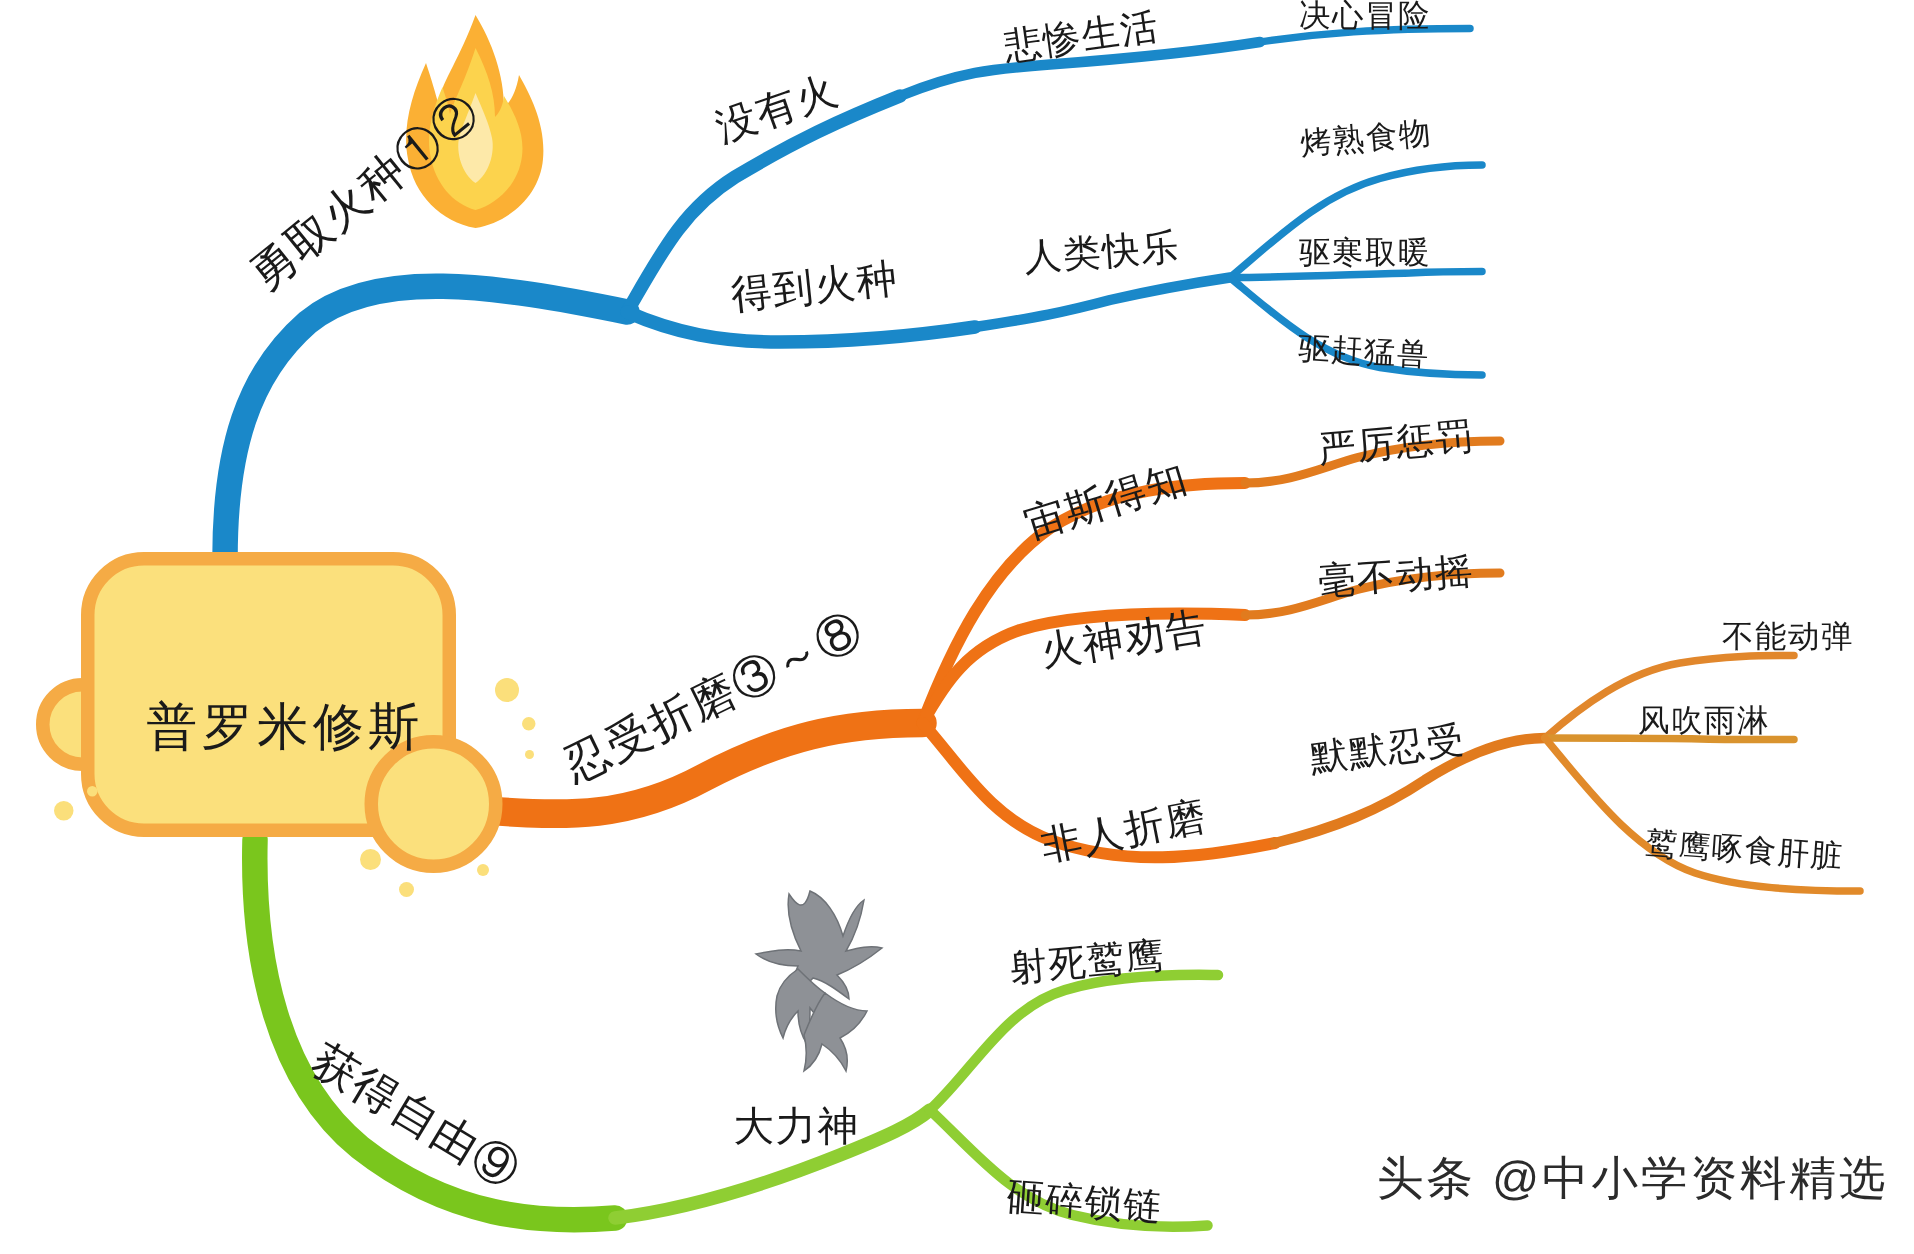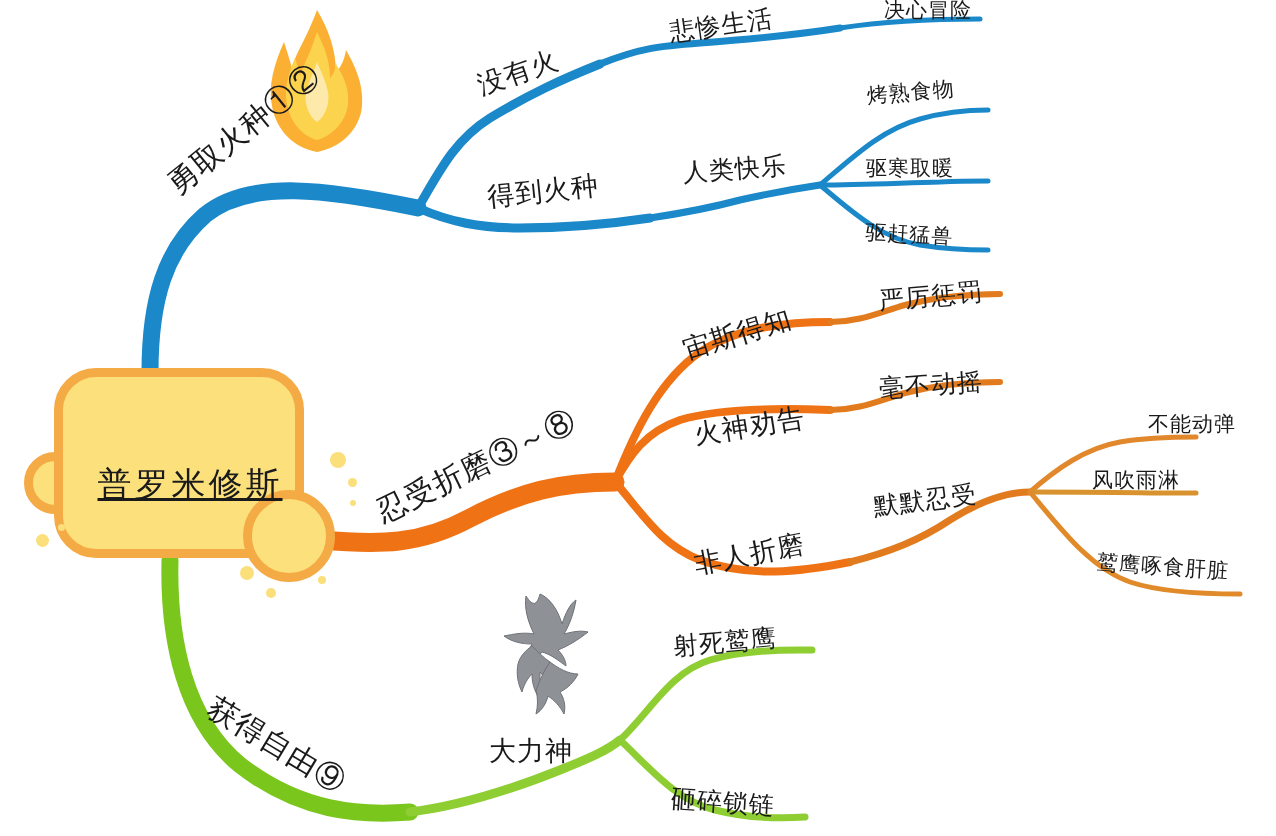--- a/index.html
+++ b/index.html
@@ -56,21 +56,20 @@
   .center-text {
     position: absolute;
     left: 90px;
     top: 462px;
     width: 200px;
     text-align: center;
     font-size: 34px;
     color: #1a1a1a;
     letter-spacing: 3px;
     font-family: "Liberation Serif", "DejaVu Serif", serif;
-    text-decoration: underline;
   }
   .ring-left {
     position: absolute;
     left: 24px;
     top: 452px;
     width: 62px;
     height: 62px;
     border: 9px solid #f5ab45;
     border-radius: 50%;
     background: #fbe07c;
@@ -198,21 +197,21 @@
       <path d="M58 74 C 66 80 76 86 86 86 C 82 94 76 100 68 104 C 72 110 74 118 72 126 C 68 118 62 112 56 108 C 54 116 50 122 44 126 C 46 118 46 110 44 102 C 48 92 52 82 58 74 Z"></path>
     </g>
   </svg>
 
   <div class="node-label lvl1" style="left:162px;top:176px;transform:rotate(-39deg);transform-origin:left top;">勇取火种①②</div>
 
   <div class="node-label lvl2" style="left:474px;top:74px;transform:rotate(-19deg);transform-origin:left top;">没有火</div>
 
   <div class="node-label lvl3" style="left:668px;top:20px;transform:rotate(-8deg);transform-origin:left top;">悲惨生活</div>
 
-  <div class="node-label lvl4" style="left:866px;top:0px;margin-left:18px;">决心冒险</div>
+  <div class="node-label lvl4" style="left:866px;top:0px;">决心冒险</div>
 
   <div class="node-label lvl2" style="left:486px;top:184px;transform:rotate(-6deg);transform-origin:left top;">得到火种</div>
 
   <div class="node-label lvl3" style="left:682px;top:160px;transform:rotate(-4deg);transform-origin:left top;">人类快乐</div>
 
   <div class="node-label lvl4" style="left:866px;top:86px;transform:rotate(-5deg);transform-origin:left top;">烤熟食物</div>
 
   <div class="node-label lvl4" style="left:866px;top:158px;text-align:right;">驱寒取暖</div>
 
   <div class="node-label lvl4" style="left:866px;top:222px;transform:rotate(3deg);transform-origin:left top;">驱赶猛兽</div>
@@ -238,14 +237,15 @@
   <div class="node-label lvl4" style="left:1098px;top:552px;transform:rotate(4deg);transform-origin:left top;">鹫鹰啄食肝脏</div>
 
   <div class="node-label lvl1" style="left:218px;top:692px;transform:rotate(31deg);transform-origin:left top;">获得自由⑨</div>
 
   <div class="node-label lvl2" style="left:489px;top:738px;">大力神</div>
 
   <div class="node-label lvl3" style="left:672px;top:634px;transform:rotate(-5deg);transform-origin:left top;">射死鹫鹰</div>
 
   <div class="node-label lvl3" style="left:672px;top:786px;transform:rotate(4deg);transform-origin:left top;">砸碎锁链</div>
 
+  <div class="watermark">头条 @中小学资料精选</div>
 
 </div>
 
 </body></html>

